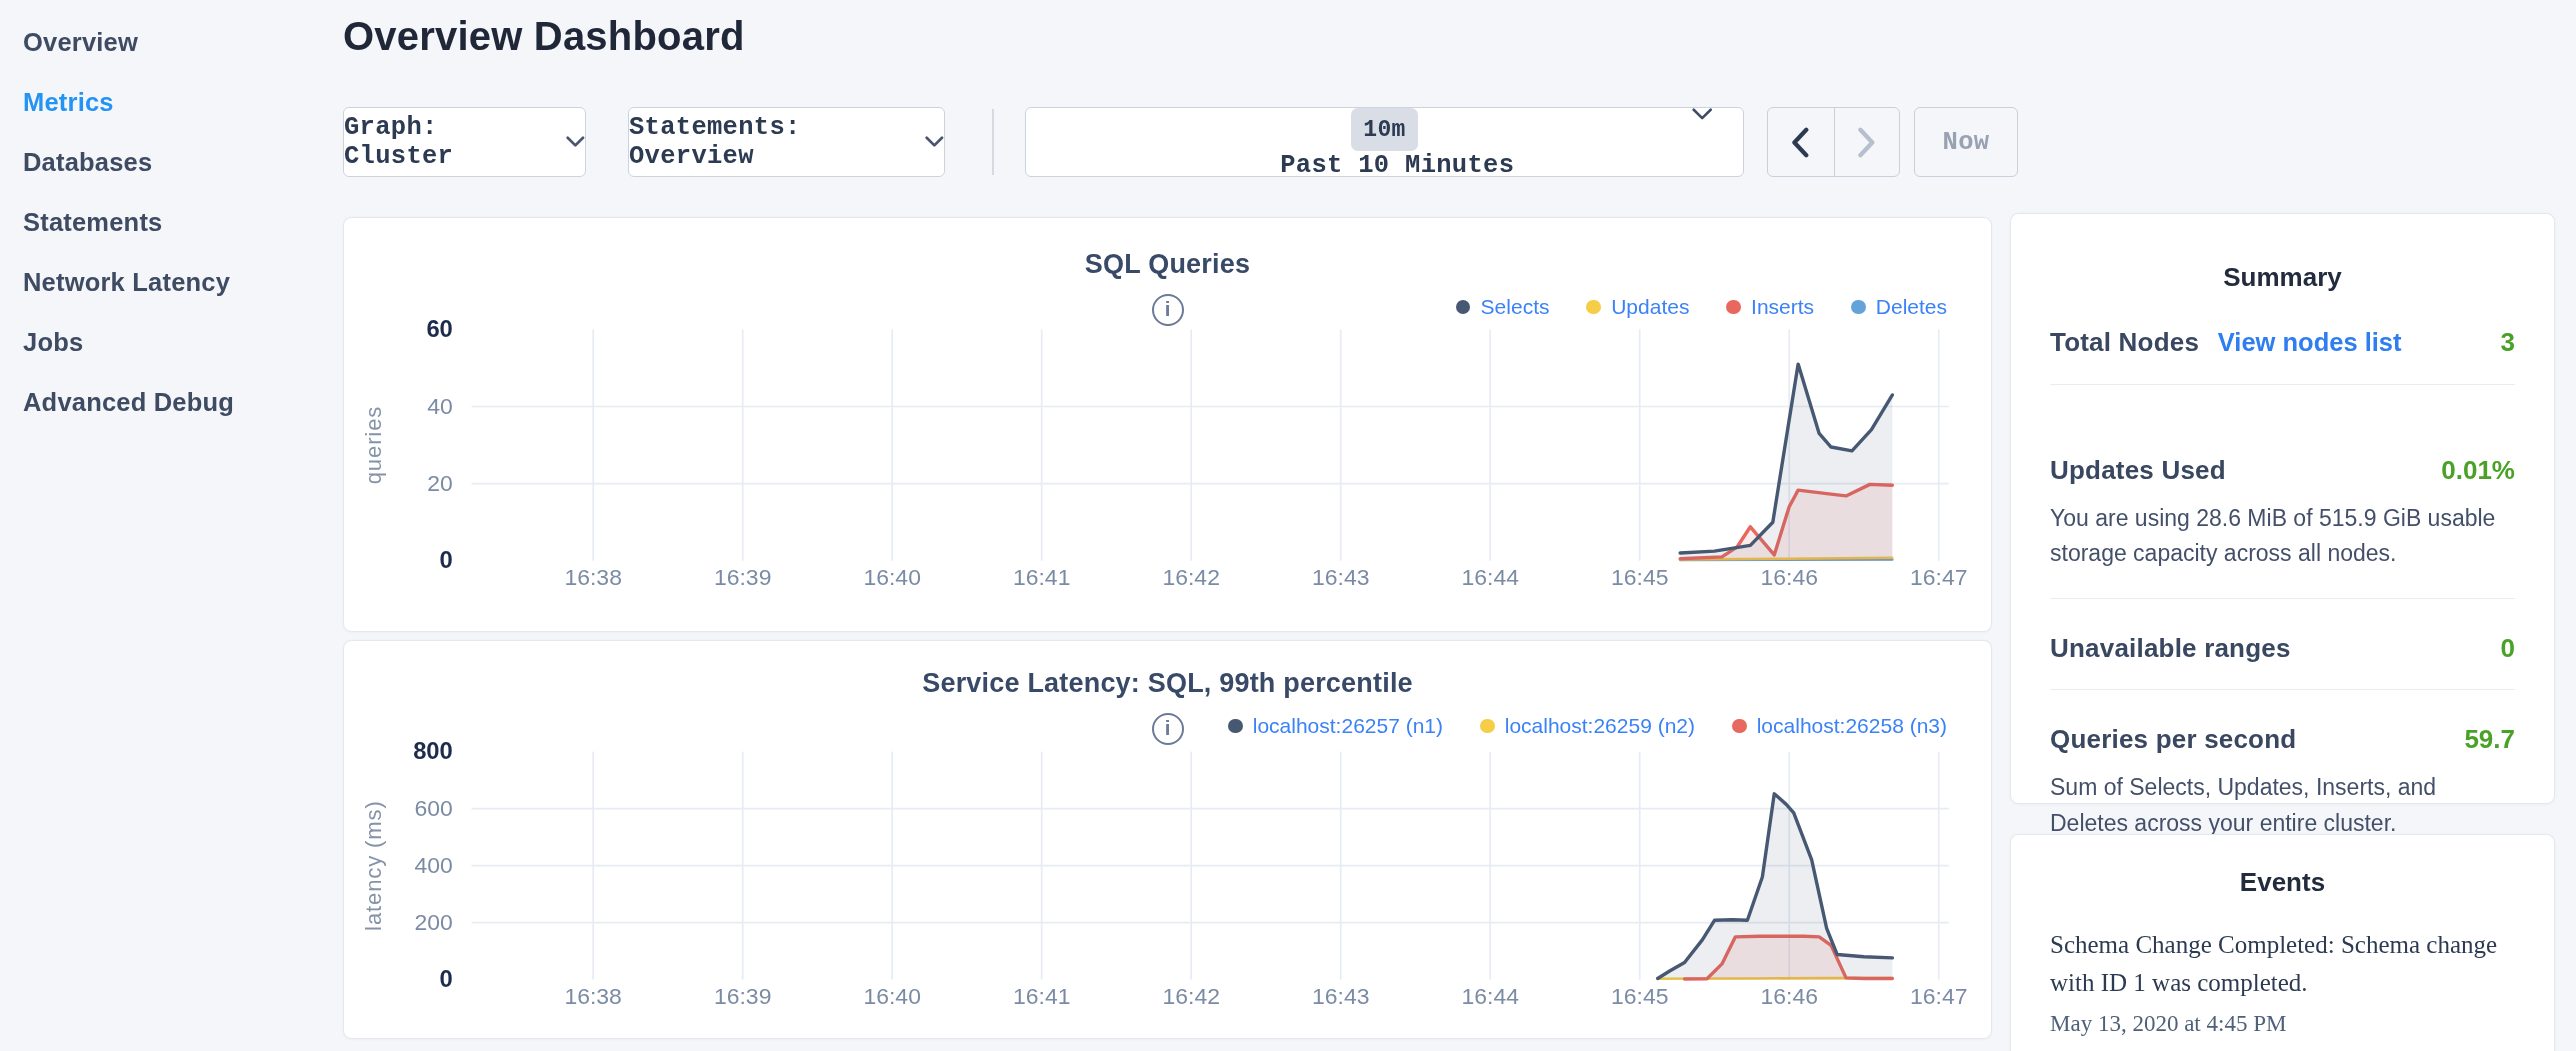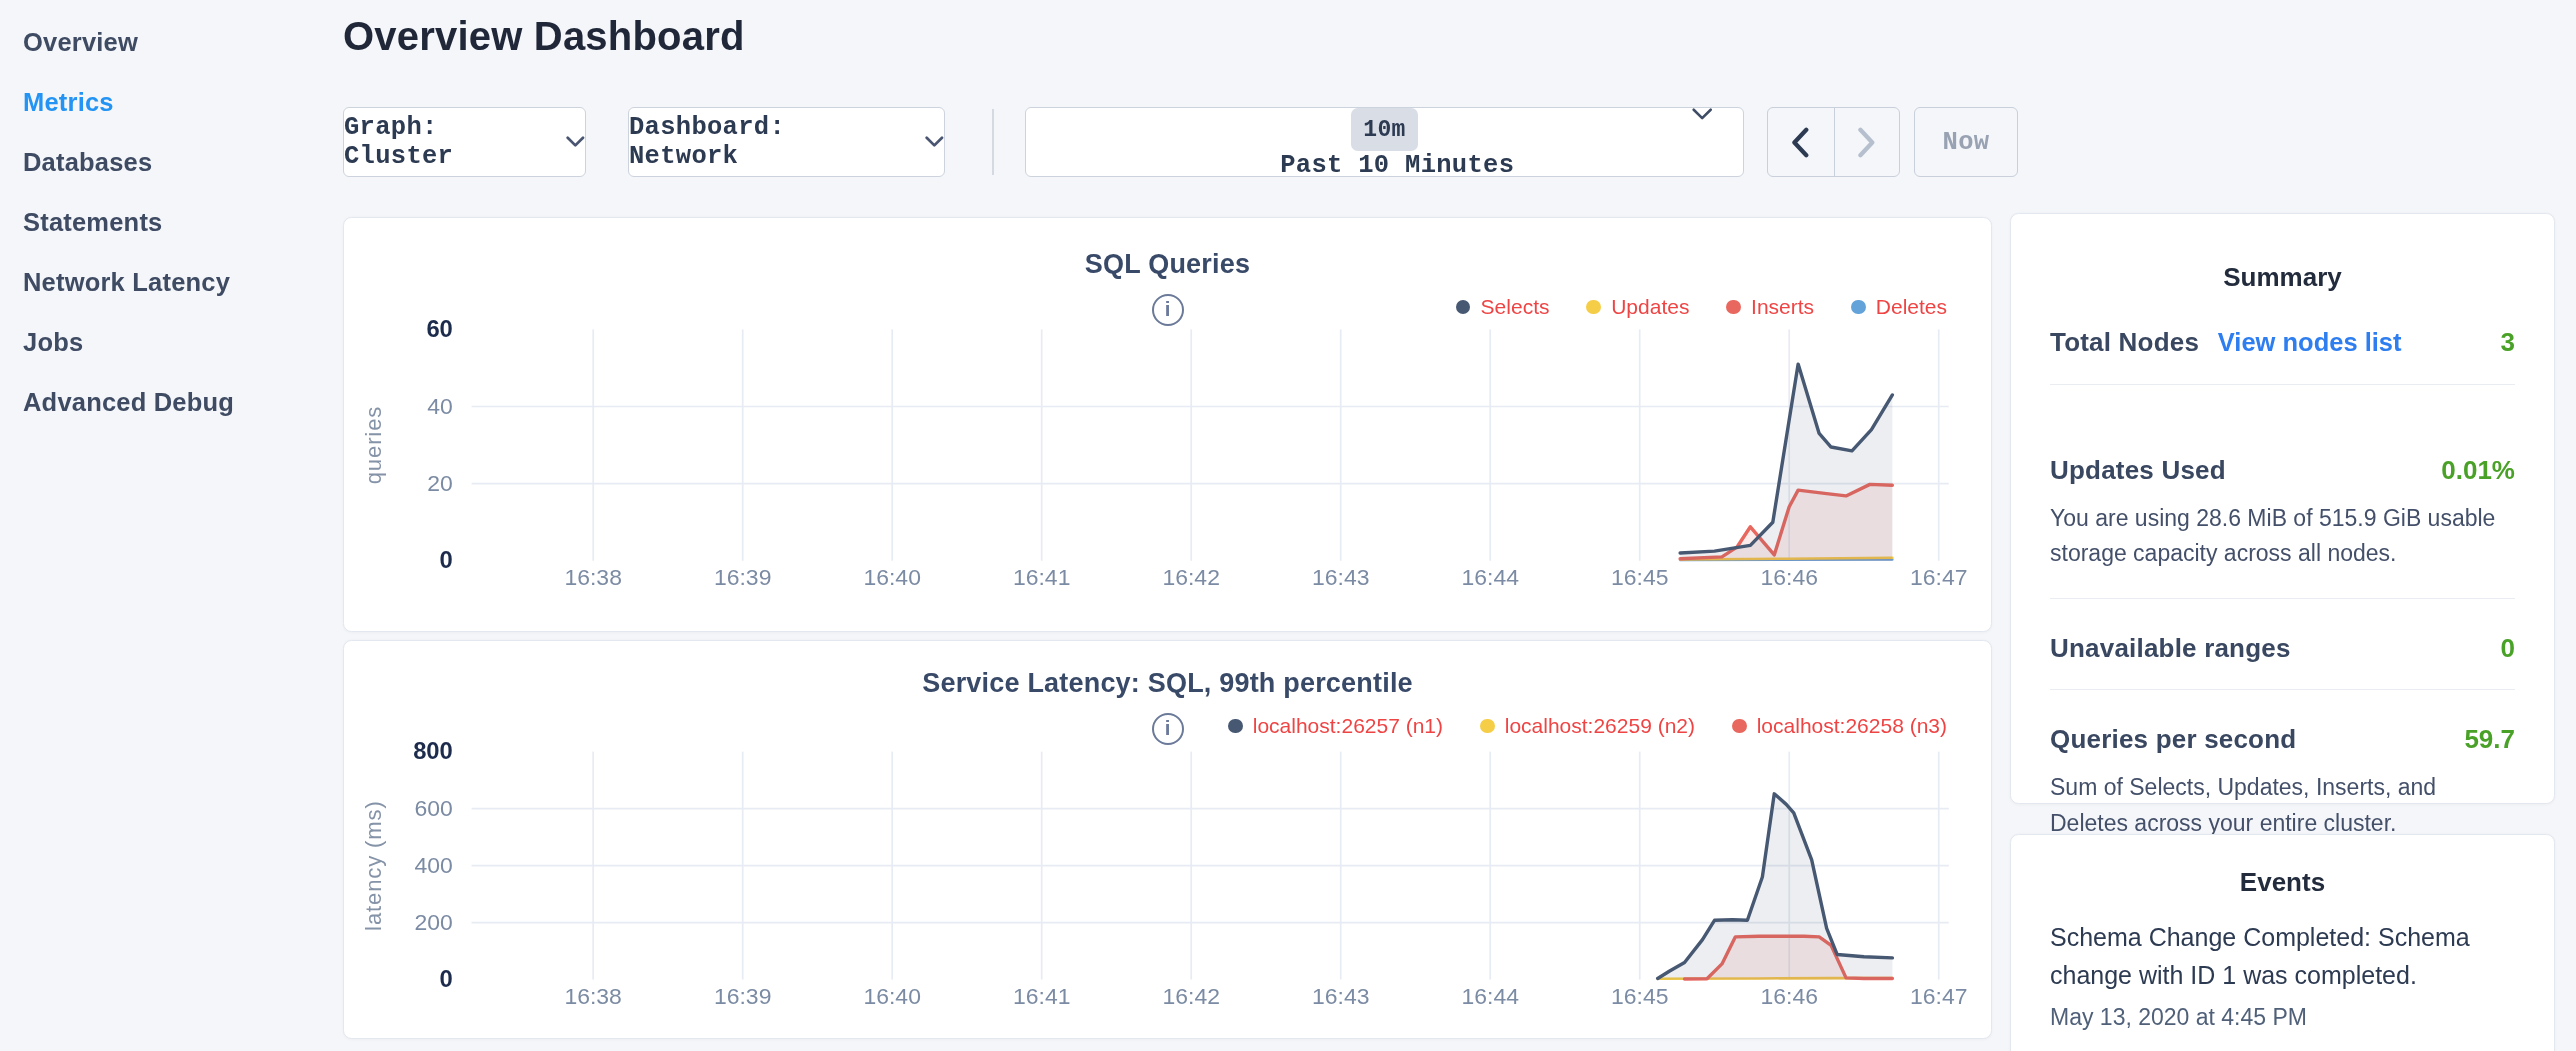--- a/index.html
+++ b/index.html
@@ -67,40 +67,40 @@
     gap:13.6px;
     flex-direction:column;
   }
   .chart-title { font-size:27px; font-weight:700; color:#394a68; letter-spacing:0.2px; }
   .info-icon {
     width:32px; height:32px; border:2.6px solid #6b7a99; border-radius:50%;
     display:inline-flex; align-items:center; justify-content:center;
     color:#6b7a99; font-size:20.4px; font-weight:700; font-style:normal; cursor:pointer;
   }
   .legend { position:absolute; right:44px; display:flex; gap:37px; }
-  .legend-item { display:flex; align-items:center; gap:10.2px; font-size:21px; color:#ef4444; }
+  .legend-item { display:flex; align-items:center; gap:10.2px; font-size:21px; color:#3b82f6; }
   .legend-dot { width:14.5px; height:14.5px; border-radius:50%; display:inline-block; }
   svg.plot { position:absolute; left:0; top:0; }
   svg.plot text { font-family:"Liberation Sans", sans-serif; }
   svg.plot .xtick { font-size:27px; fill:#7b8ba3; }
   svg.plot .ytick { font-size:27px; fill:#7b8ba3; }
   svg.plot .ytick.major { font-size:28px; font-weight:700; fill:#1d2c4c; }
   svg.plot .ylabel { font-size:26px; fill:#8593a8; letter-spacing:1px; }
   
   .summary-card { left:2010px; top:213px; width:545px; height:591px; padding:16px 39px; }
   .side-card-title { text-align:center; font-size:26px; font-weight:700; color:#232c3d; margin-top:32px; }
   .sum-row { padding:34px 0 25.5px; border-bottom:1.7px solid #e9ecf1; }
   .sum-row:last-child { border-bottom:none; }
   .sum-head { display:flex; align-items:baseline; }
   .sum-label { font-size:26px; font-weight:700; color:#394760; letter-spacing:0.2px; }
   .sum-link { font-size:25.5px; font-weight:700; color:#2e7ef0; margin-left:18.7px; cursor:pointer; }
   .sum-value { margin-left:auto; font-size:26px; font-weight:700; color:#4aa127; }
   .sum-desc { margin-top:15.3px; font-size:23px; color:#44506a; line-height:1.55; }
   .events-card { left:2010px; top:834px; width:545px; height:255px; padding:0 39px; }
-  .event-item { margin-top:21px; }
+  .event-item { margin-top:28px;font-family:Liberation Serif, serif; }
   .event-text { font-size:25px; color:#2c3a52; line-height:1.5; }
   .event-time { margin-top:10.2px; font-size:23px; color:#4f6078; }
 </style>
 </head>
 <body>
 
 <div id="app">
 
   <nav class="sidebar" id="sidebar">
       <div class="sidebar-item">Overview</div>
@@ -117,21 +117,21 @@
   <div class="controls">
     <div class="ctl-box dd-graph">
       <span>Graph: Cluster</span>
       <span class="dd-chevron">
         <svg width="18.7" height="12" viewBox="0 0 22 14">
             <polyline points="2,2 11,11 20,2" fill="none" stroke="#4a5671" stroke-width="3.2" stroke-linecap="round" stroke-linejoin="round"></polyline>
           </svg>
       </span>
     </div>
     <div class="ctl-box dd-dashboard">
-      <span>Dashboard: Network</span>
+      <span>Statements: Overview</span>
       <span class="dd-chevron">
         <svg width="18.7" height="12" viewBox="0 0 22 14">
             <polyline points="2,2 11,11 20,2" fill="none" stroke="#4a5671" stroke-width="3.2" stroke-linecap="round" stroke-linejoin="round"></polyline>
           </svg>
       </span>
     </div>
     <div class="ctl-divider"></div>
     <div class="ctl-box time-widget">
       <span class="time-badge">10m</span>
       <span class="time-label">Past 10 Minutes</span>

